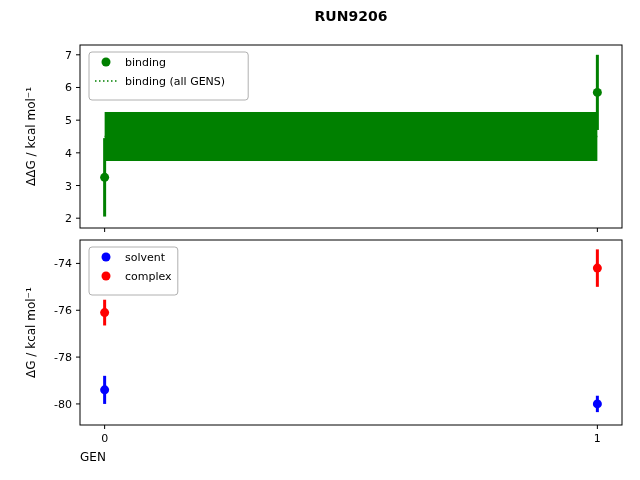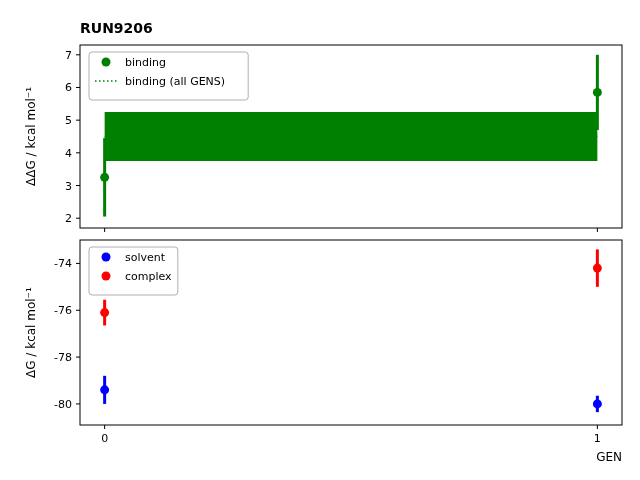--- a/index.html
+++ b/index.html
@@ -18,43 +18,42 @@
   .canvas {
     position: absolute;
     left: 0;
     top: 0;
   }
   .title {
     position: absolute;
     left: 80px;
     width: 542px;
     top: 8px;
-    text-align: left;
+    text-align: center;
     font-size: 14px;
     font-weight: bold;
     color: #000000;
-    margin-top: 12px;
   }
   .ylabel {
     position: absolute;
     left: 24px;
     width: 18px;
     writing-mode: vertical-rl;
     transform: rotate(180deg);
     text-align: center;
     font-size: 12px;
     color: #000000;
     white-space: nowrap;
   }
   .xlabel {
     position: absolute;
     left: 80px;
     width: 542px;
     top: 450px;
-    text-align: right;
+    text-align: left;
     font-size: 12px;
     color: #000000;
   }
 </style>
 </head>
 <body>
 
 <div class="figure">
   <svg class="canvas" width="640" height="480" viewBox="0 0 640 480">
       <rect x="104.63636363636364" y="111.99107142857143" width="492.72727272727275" height="49.017857142857125" fill="#008000"></rect>

